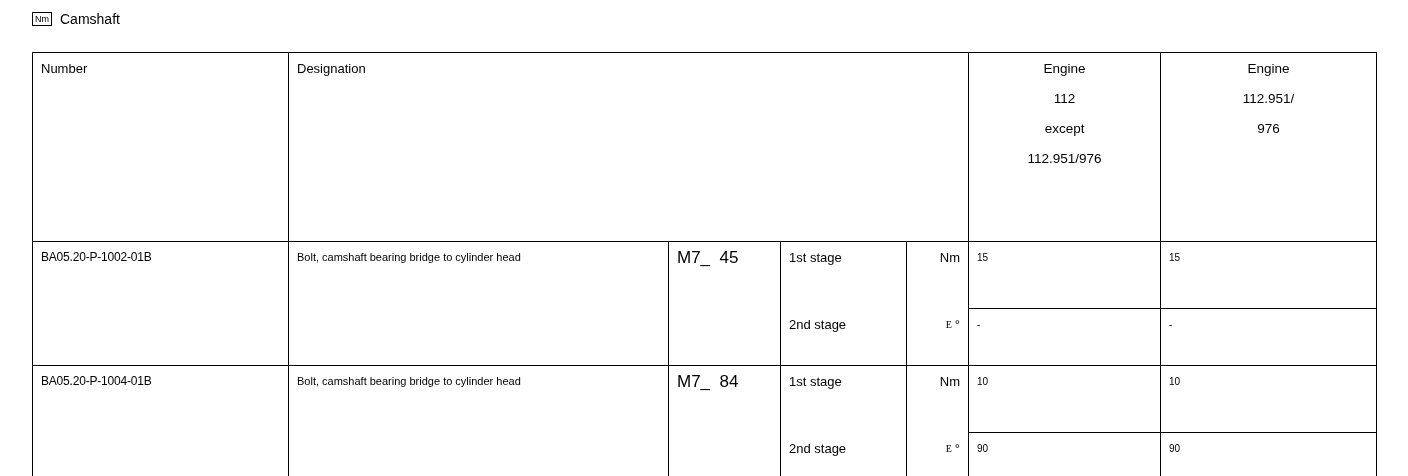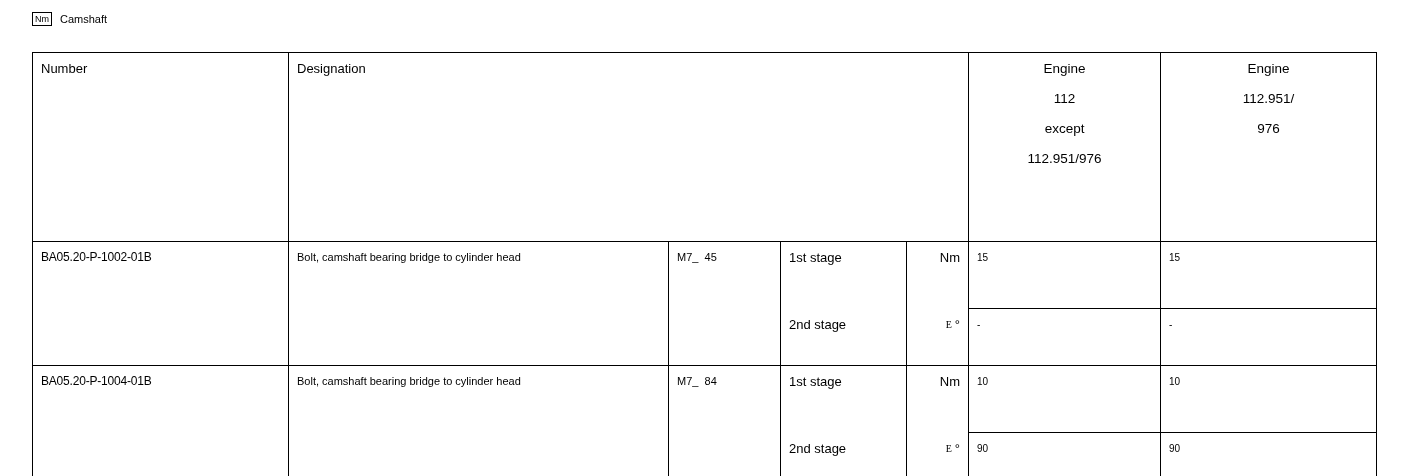--- a/index.html
+++ b/index.html
@@ -34,21 +34,21 @@
     border: 1px solid #000;
     font-size: 9px;
     line-height: 10px;
     padding: 1px 2px 1px 2px;
     font-family: "Liberation Sans", sans-serif;
     display: inline-block;
     min-width: 14px;
     text-align: center;
   }
   .doc-title {
-    font-size: 11px;
+    font-size: 14px;
     line-height: 16px;
   }
 
   
   .tbl {
     position: absolute;
     left: 32px;
     top: 52px;
     width: 1344px;
     border-collapse: collapse;
@@ -78,21 +78,21 @@
   }
   .head-cell div { margin-bottom: 13px; text-align: center; }
   .head-cell div:last-child { margin-bottom: 0; }
 
   .num-cell {
     font-size: 12px;
     letter-spacing: -0.2px;
     white-space: nowrap;
   }
   .desig-cell { font-size: 11px; }
-  .thread-cell { font-size: 11px; white-space: pre; margin-left: 18px; }
+  .thread-cell { font-size: 17px; white-space: pre; margin-left: 18px; }
   .stage-cell { font-size: 13px; }
   .unit-cell  { font-size: 13px; text-align: right; padding-right: 10px; }
   .unit-cell .deg-wrap {
     display: inline-block;
     white-space: nowrap;
   }
   .unit-cell .e-small {
     font-family: "Liberation Serif", serif;
     font-size: 10px;
     vertical-align: 1px;

